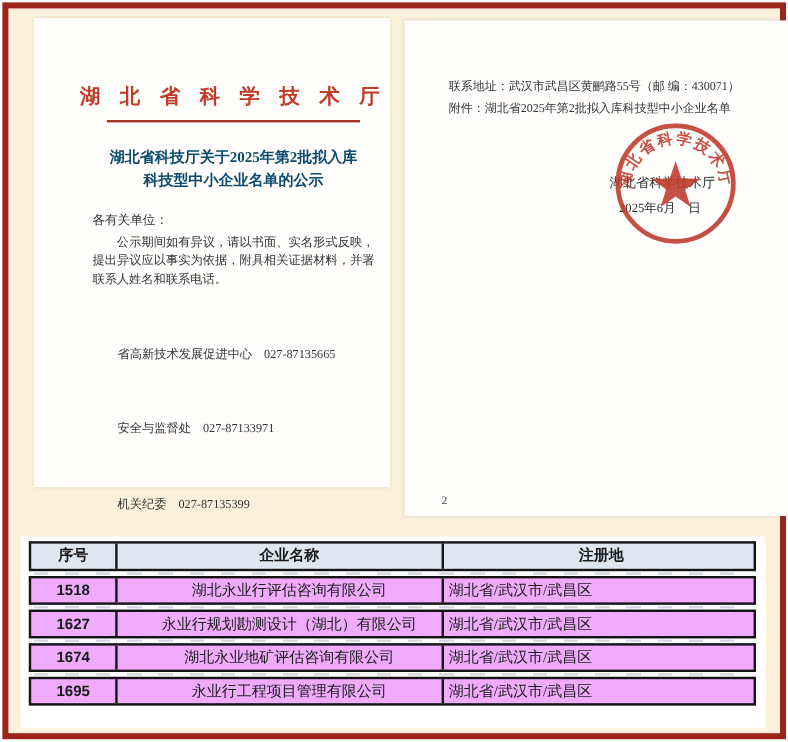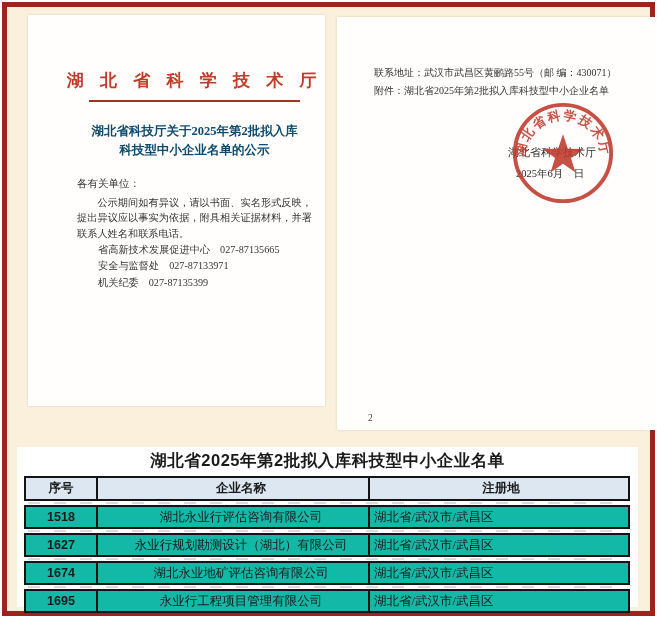--- a/index.html
+++ b/index.html
@@ -35,21 +35,21 @@
   .doc-title {
     margin-top: 20px; text-align: center; font-weight: bold;
     font-size: 12.5px; line-height: 1.55; color: #0c4a6e;
   }
   .salutation { margin: 16px 0 0 13px; font-size: 10.5px; color: #333; }
   .doc-para {
     margin: 4px 13px 0 13px; font-size: 10.2px; line-height: 15.6px;
     text-align: justify; text-indent: 2em; color: #333;
   }
   .contact-heading { margin: 2px 0 0 34px; font-size: 10.2px; line-height: 16px; color: #333; }
-  .contact-line { margin-left: 34px; font-size: 10.2px; line-height: 16.5px; color: #333; white-space: nowrap; }
+  .contact-line { margin-left: 34px; font-size: 10.2px; line-height: 16.5px; color: #333; white-space: nowrap; margin-top: 46px; }
   .contact-line .phone { margin-left: 10px; }
 
   .addr-block { padding: 47px 0 0 37px; font-size: 10px; line-height: 17.5px; color: #333; }
   .addr-block div { white-space: nowrap; }
 
   .signature-org {
     position: absolute; left: 160px; top: 128px; width: 110px;
     text-align: center; font-size: 11px; color: #2b2b2b; white-space: nowrap;
   }
   .signature-date {
@@ -70,21 +70,21 @@
     background: #ffffff; color: #1a1a1a;
   }
   .table-title {
     padding-top: 3px; text-align: center; font-weight: bold;
     font-size: 16.5px; letter-spacing: .5px;
     font-family: "Liberation Sans", "DejaVu Sans", sans-serif;
   }
   .grid { margin: 4px 8px 0 7px; }
   .strip {
     display: flex; align-items: stretch;
-    border: 2px solid #141414; background: #14b8a6; height: 24px;
+    border: 2px solid #141414; background: #f0abfc; height: 24px;
   }
   .strip.header { background: #dce7f1; height: 25px; font-weight: bold; }
   .cell {
     display: flex; align-items: center; font-size: 12.5px; overflow: hidden;
   }
   .c-no   { width: 72px;  justify-content: center; border-right: 2px solid #141414;
             font-family: "Liberation Sans", "DejaVu Sans", sans-serif; font-weight: bold; }
   .c-name { width: 272px; justify-content: center; border-right: 2px solid #141414; padding-left: 16px; }
   .c-loc  { flex: 1; justify-content: flex-start; padding-left: 4px; }
   .strip.header .c-no { font-family: "Liberation Serif", serif; }
@@ -133,21 +133,20 @@
       <path id="sealArc" d="M 16,60 A 39,39 0 0 1 94,60" fill="none"></path>
       <text font-size="13" fill="#c0392b" font-weight="bold" letter-spacing="2">
         <textPath href="#sealArc" startOffset="50%" text-anchor="middle">湖北省科学技术厅</textPath>
       </text>
       <polygon fill="#c0392b" points="55,36 60.0,50.6 75.5,50.8 63.1,60.1 67.7,74.9 55,65.9 42.3,74.9 46.9,60.1 34.5,50.8 50.0,50.6"></polygon>
     </svg>
     <div class="page-num">2</div>
   </div>
 
   <div class="table-sheet">
-    <div class="table-title">湖北省2025年第2批拟入库科技型中小企业名单</div>
     <div class="grid">
       <div class="strip header">
         <div class="cell c-no">序号</div>
         <div class="cell c-name">企业名称</div>
         <div class="cell c-loc">注册地</div>
       </div>
       <div class="row-gap">
           <div class="ghost"></div>
         </div>
       <div class="strip">

